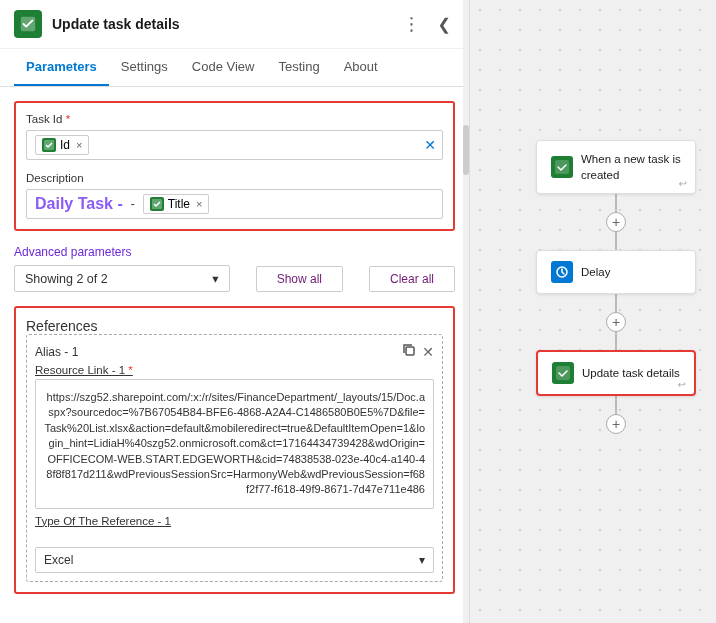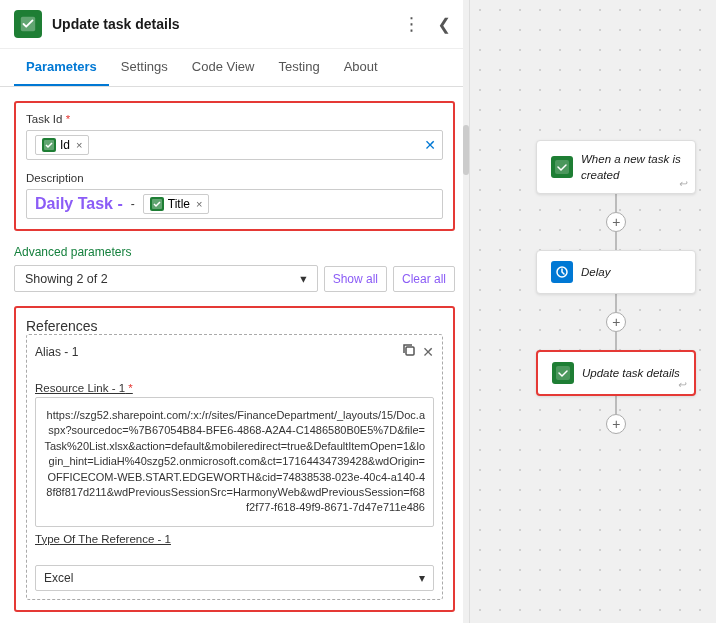--- a/index.html
+++ b/index.html
@@ -177,21 +177,21 @@
       font-size: 14px;
     }
 
     
     .advanced-section {
       margin-bottom: 14px;
     }
 
     .advanced-label {
       font-size: 12px;
-      color: #15803d;
+      color: #6d28d9;
       margin-bottom: 6px;
     }
 
     .showing-row {
       display: flex;
       gap: 6px;
       align-items: center;
     }
 
     .showing-dropdown {
@@ -202,49 +202,50 @@
       font-size: 12.5px;
       color: #333;
       display: flex;
       align-items: center;
       justify-content: space-between;
       background: #fff;
       cursor: pointer;
     }
 
     .show-all-btn, .clear-all-btn2 {
-      padding: 5px 8px;
+      padding: 5px 20px;
       border: 1px solid #ccc;
       background: #fff;
       border-radius: 2px;
       font-size: 12px;
       cursor: pointer;
-      color: #8b5cf6;
+      color: #701a75;
       white-space: nowrap;
+      margin-left: 20px;
     }
 
     
     .references-label {
       font-size: 14px;
       color: #333;
       font-weight: 500;
     }
 
     .ref-card {
       border: 1px dashed #aaa;
       border-radius: 3px;
       padding: 8px;
       position: relative;
     }
 
     .ref-card-header {
       display: flex;
       align-items: center;
       justify-content: space-between;
-      margin-bottom: 22px;
+      margin-bottom: 4px;
     }
 
     .alias-label {
       font-size: 12px;
       color: #333;
     }
 
     .ref-actions {
       display: flex;
       gap: 6px;
@@ -305,21 +306,20 @@
     }
 
     
     .right-panel {
       flex: 1;
       background: #f0f0f0;
       position: relative;
       overflow: hidden;
       background-image: radial-gradient(circle, #d0d0d0 1px, transparent 1px);
       background-size: 20px 20px;
-      font-style: italic;
     }
 
     .flow-container {
       position: absolute;
       top: 140px;
       right: 20px;
       display: flex;
       flex-direction: column;
       align-items: center;
       gap: 0;

